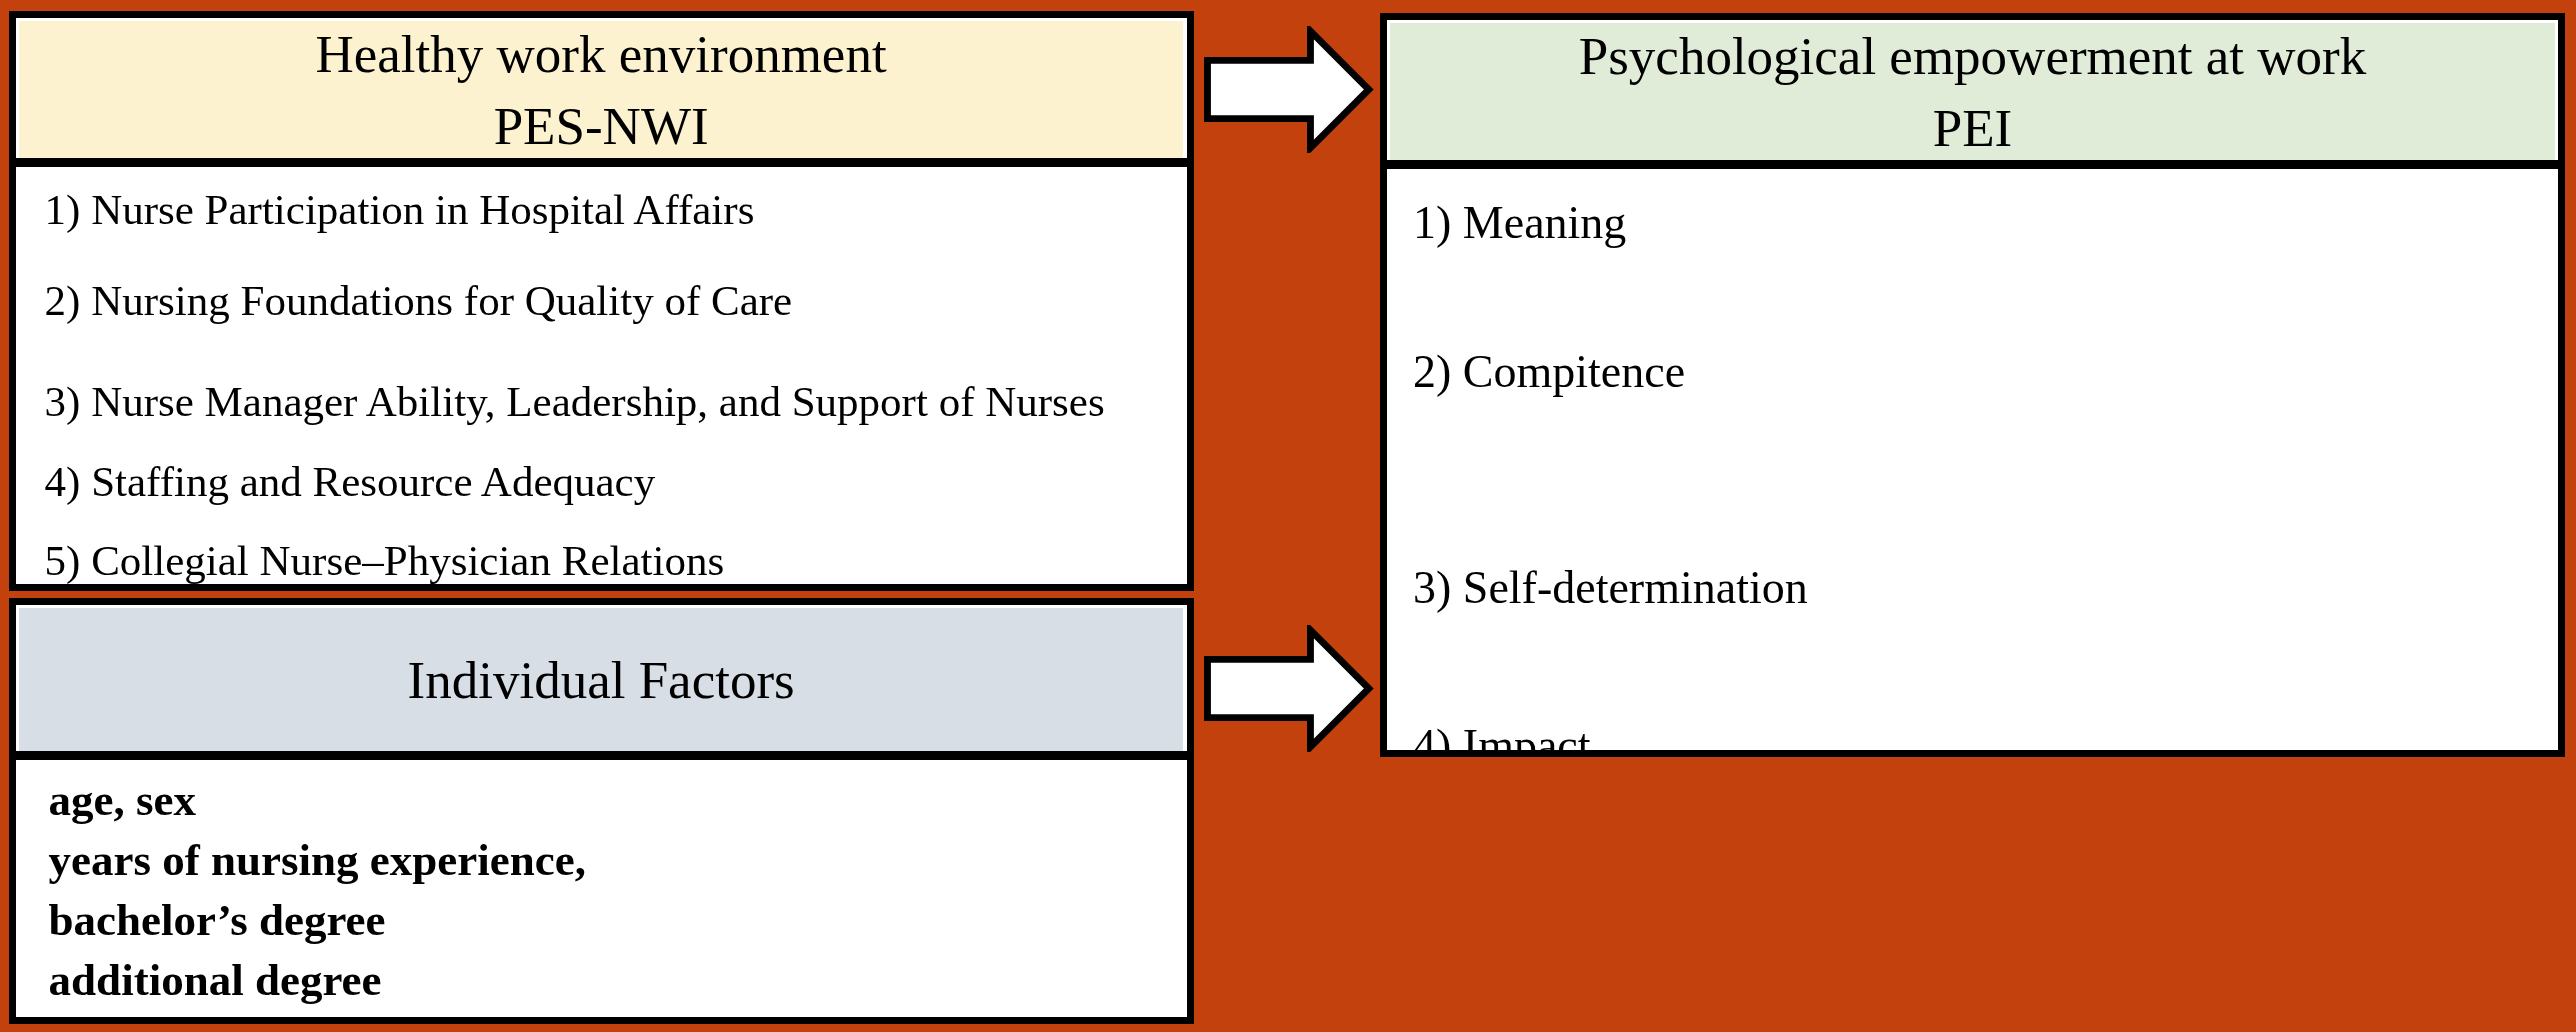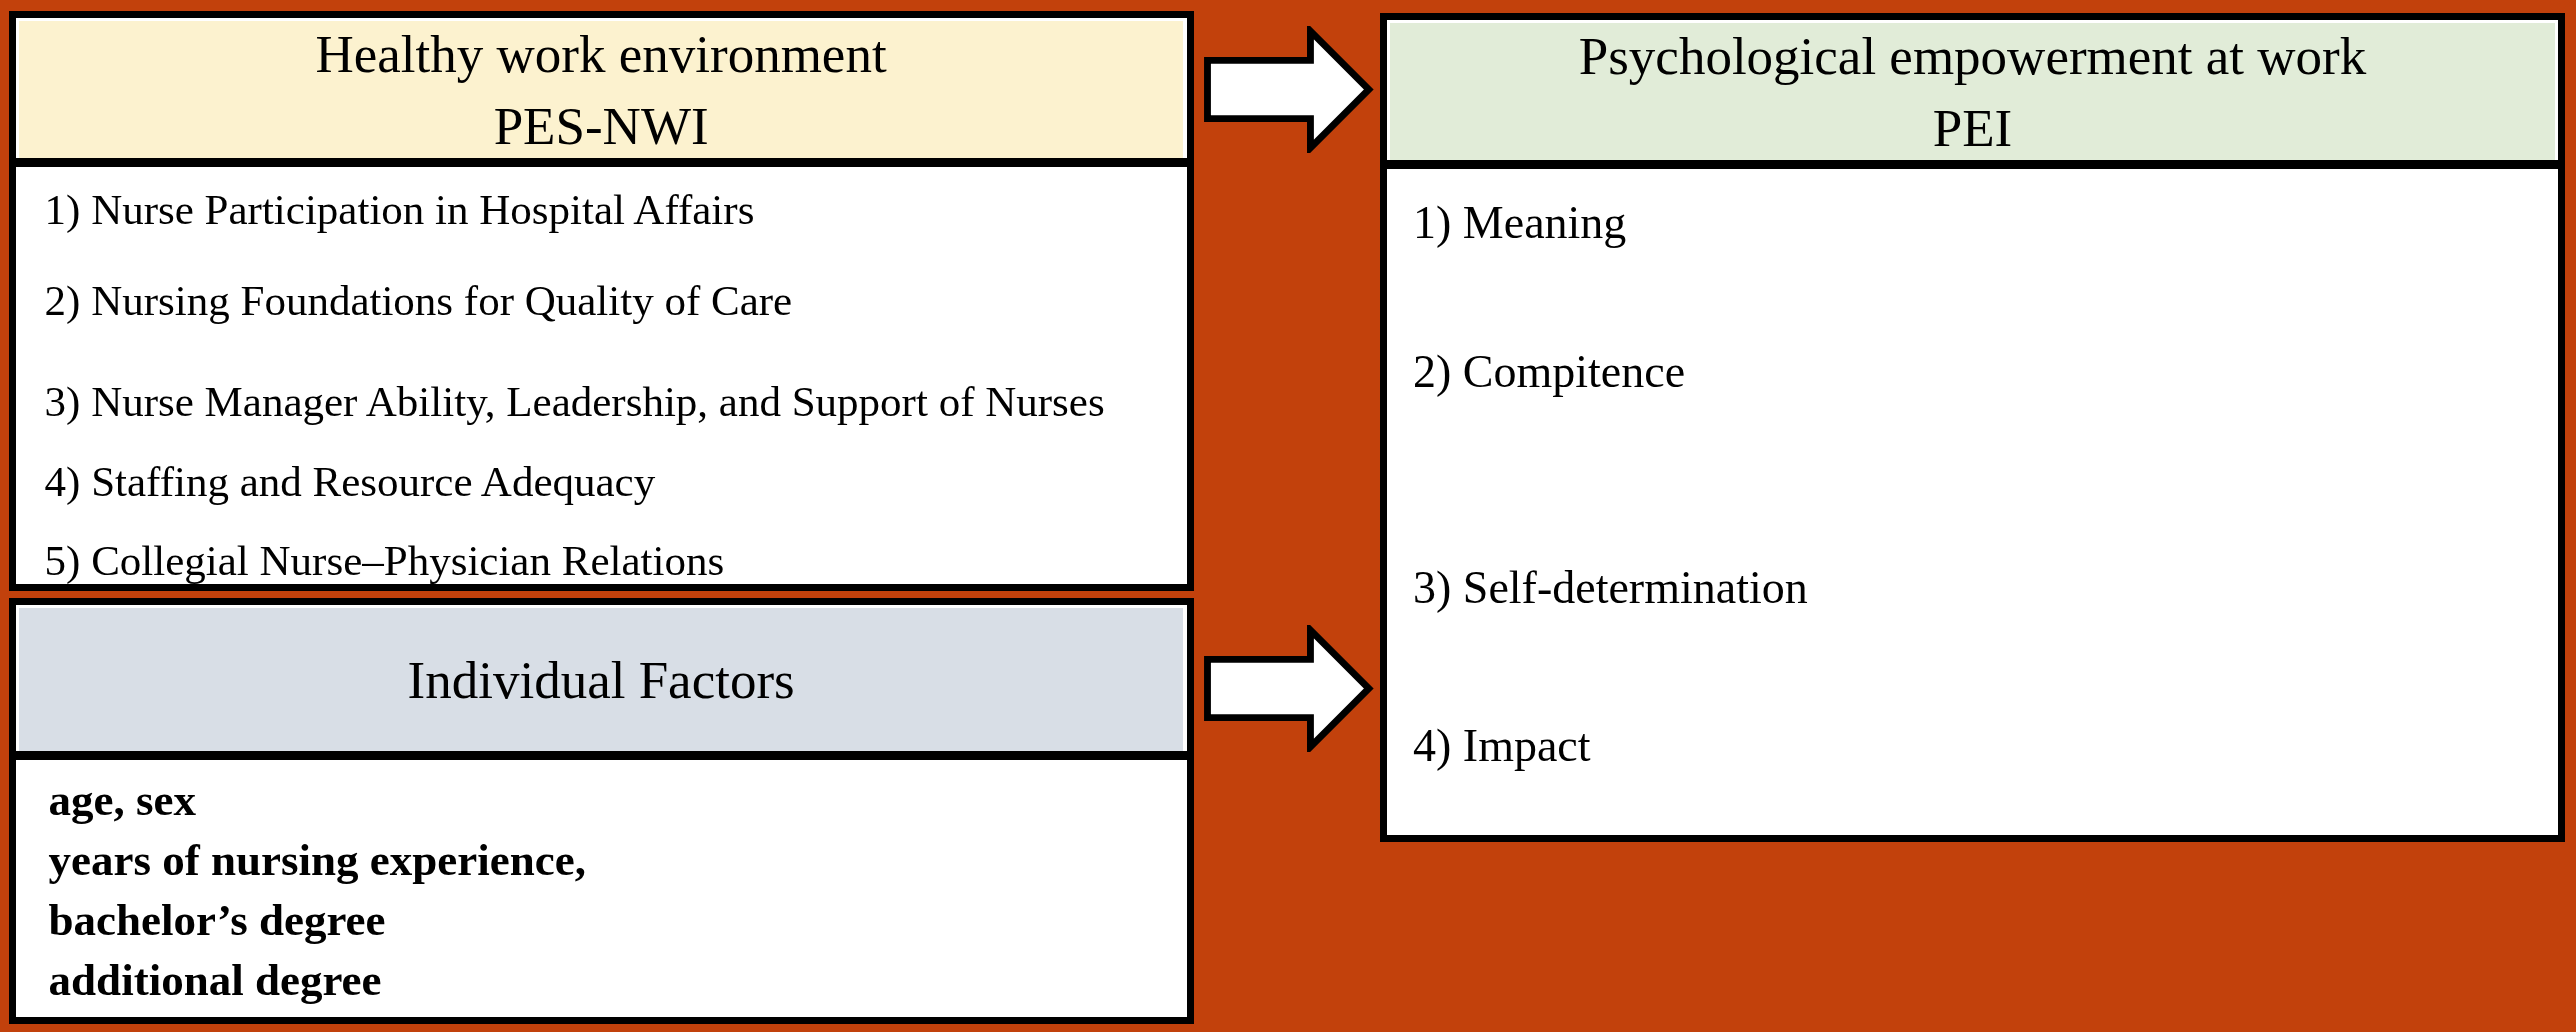--- a/index.html
+++ b/index.html
@@ -19,21 +19,21 @@
   .box {
     position: absolute;
     background: #ffffff;
     border: 7.7px solid #000000;
     box-sizing: border-box;
     display: flex;
     flex-direction: column;
   }
   #box-hwe { left: 8.6px;  top: 11px;  width: 1185px; height: 580px; }
   #box-if  { left: 8.6px;  top: 598px; width: 1185px; height: 426px; }
-  #box-pei { left: 1380px; top: 13px; width: 1185px; height: 829px; }
+  #box-pei { left: 1380px; top: 13px; width: 1185px; height: 744px; }
 
   .hdr {
     margin: 3.4px 3.4px 0 3.4px;
     display: flex;
     flex-direction: column;
     align-items: center;
     justify-content: center;
     text-align: center;
     flex: 0 0 auto;
   }

